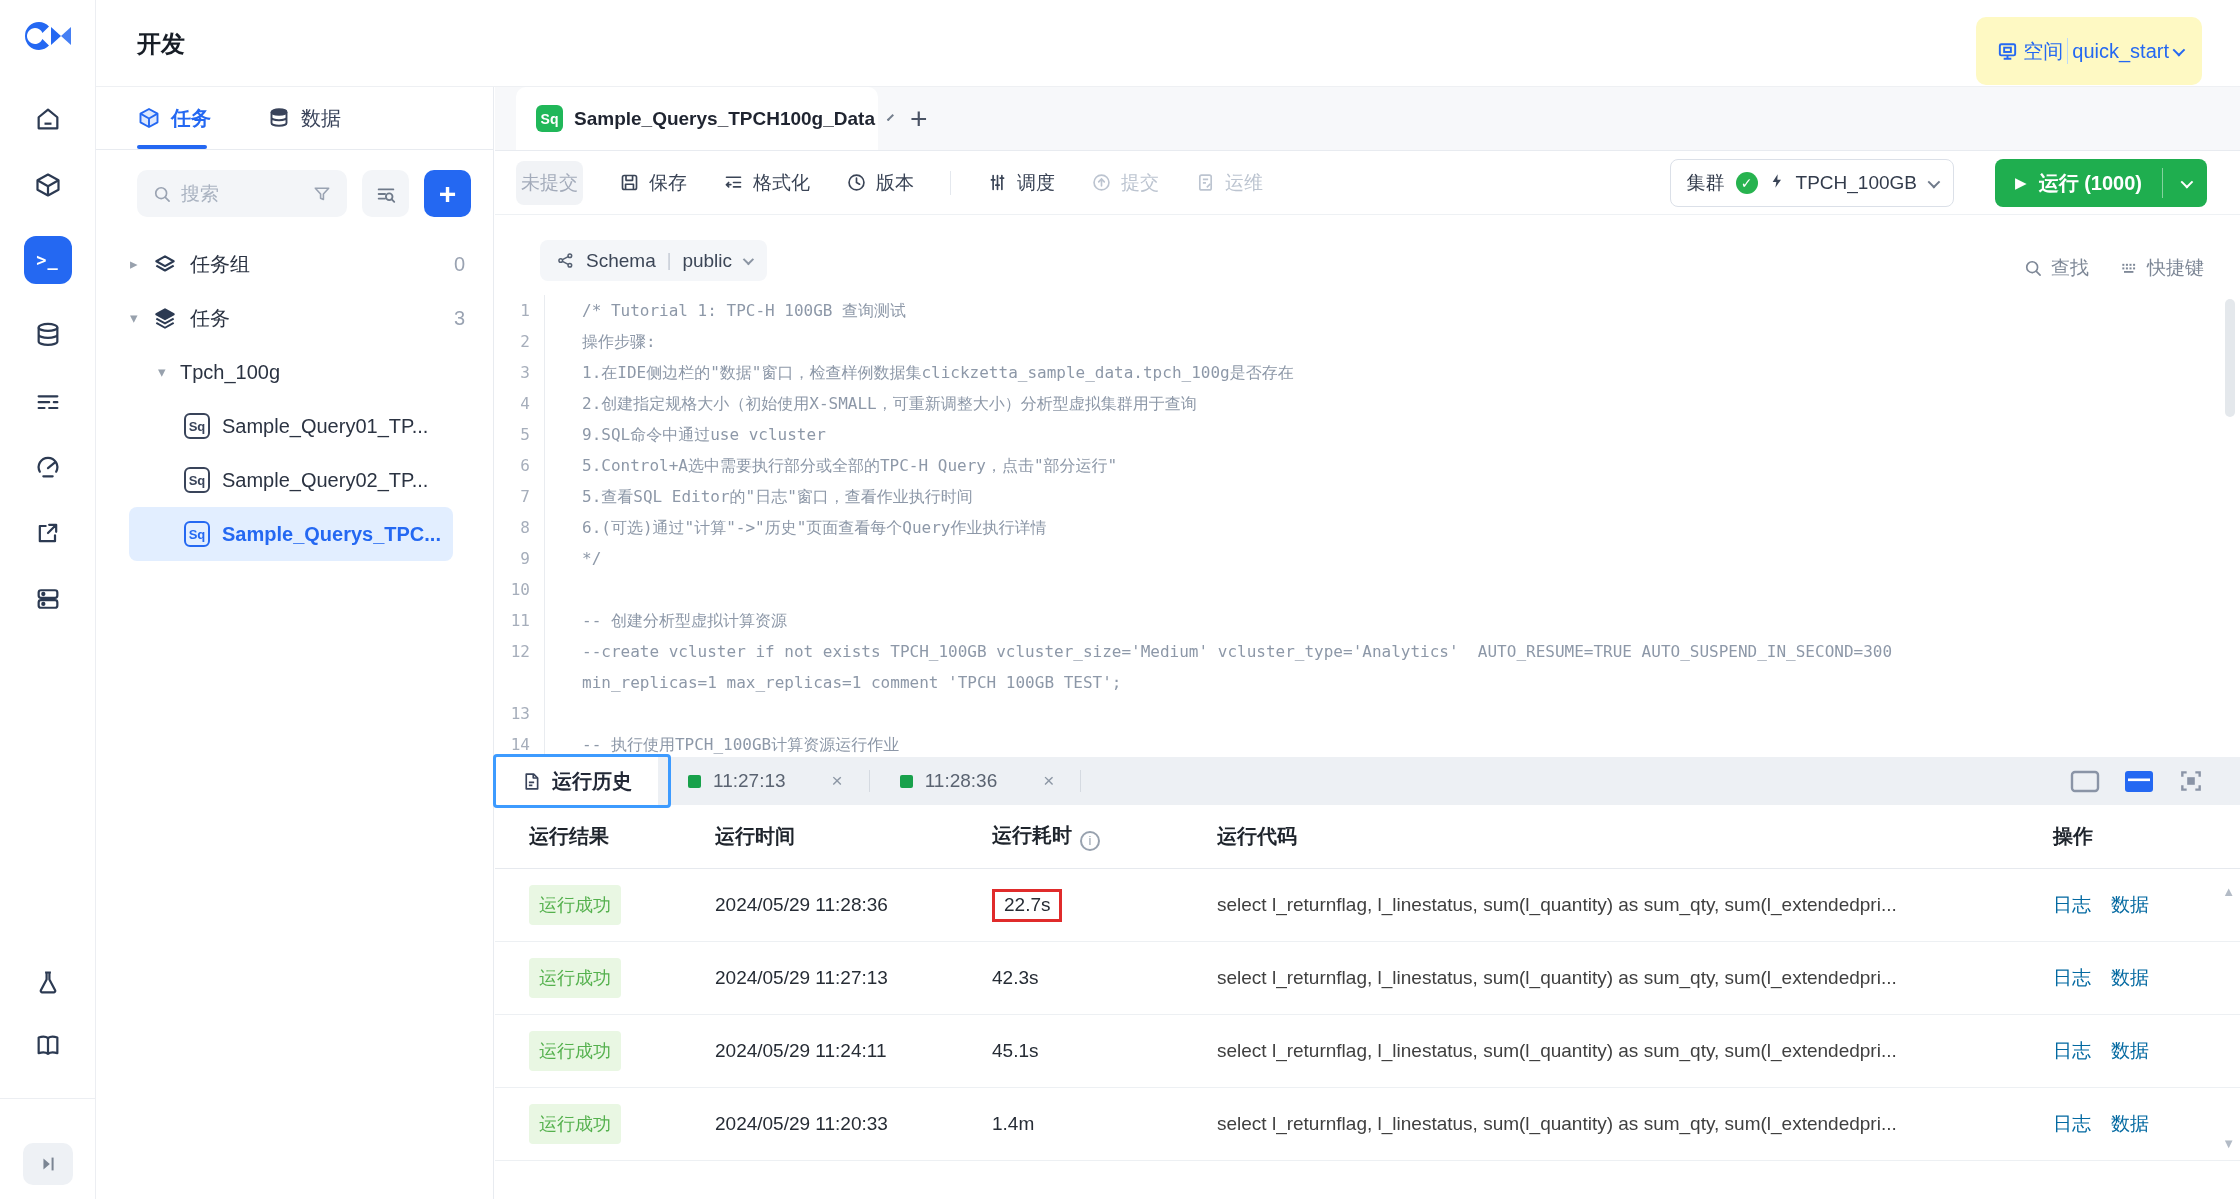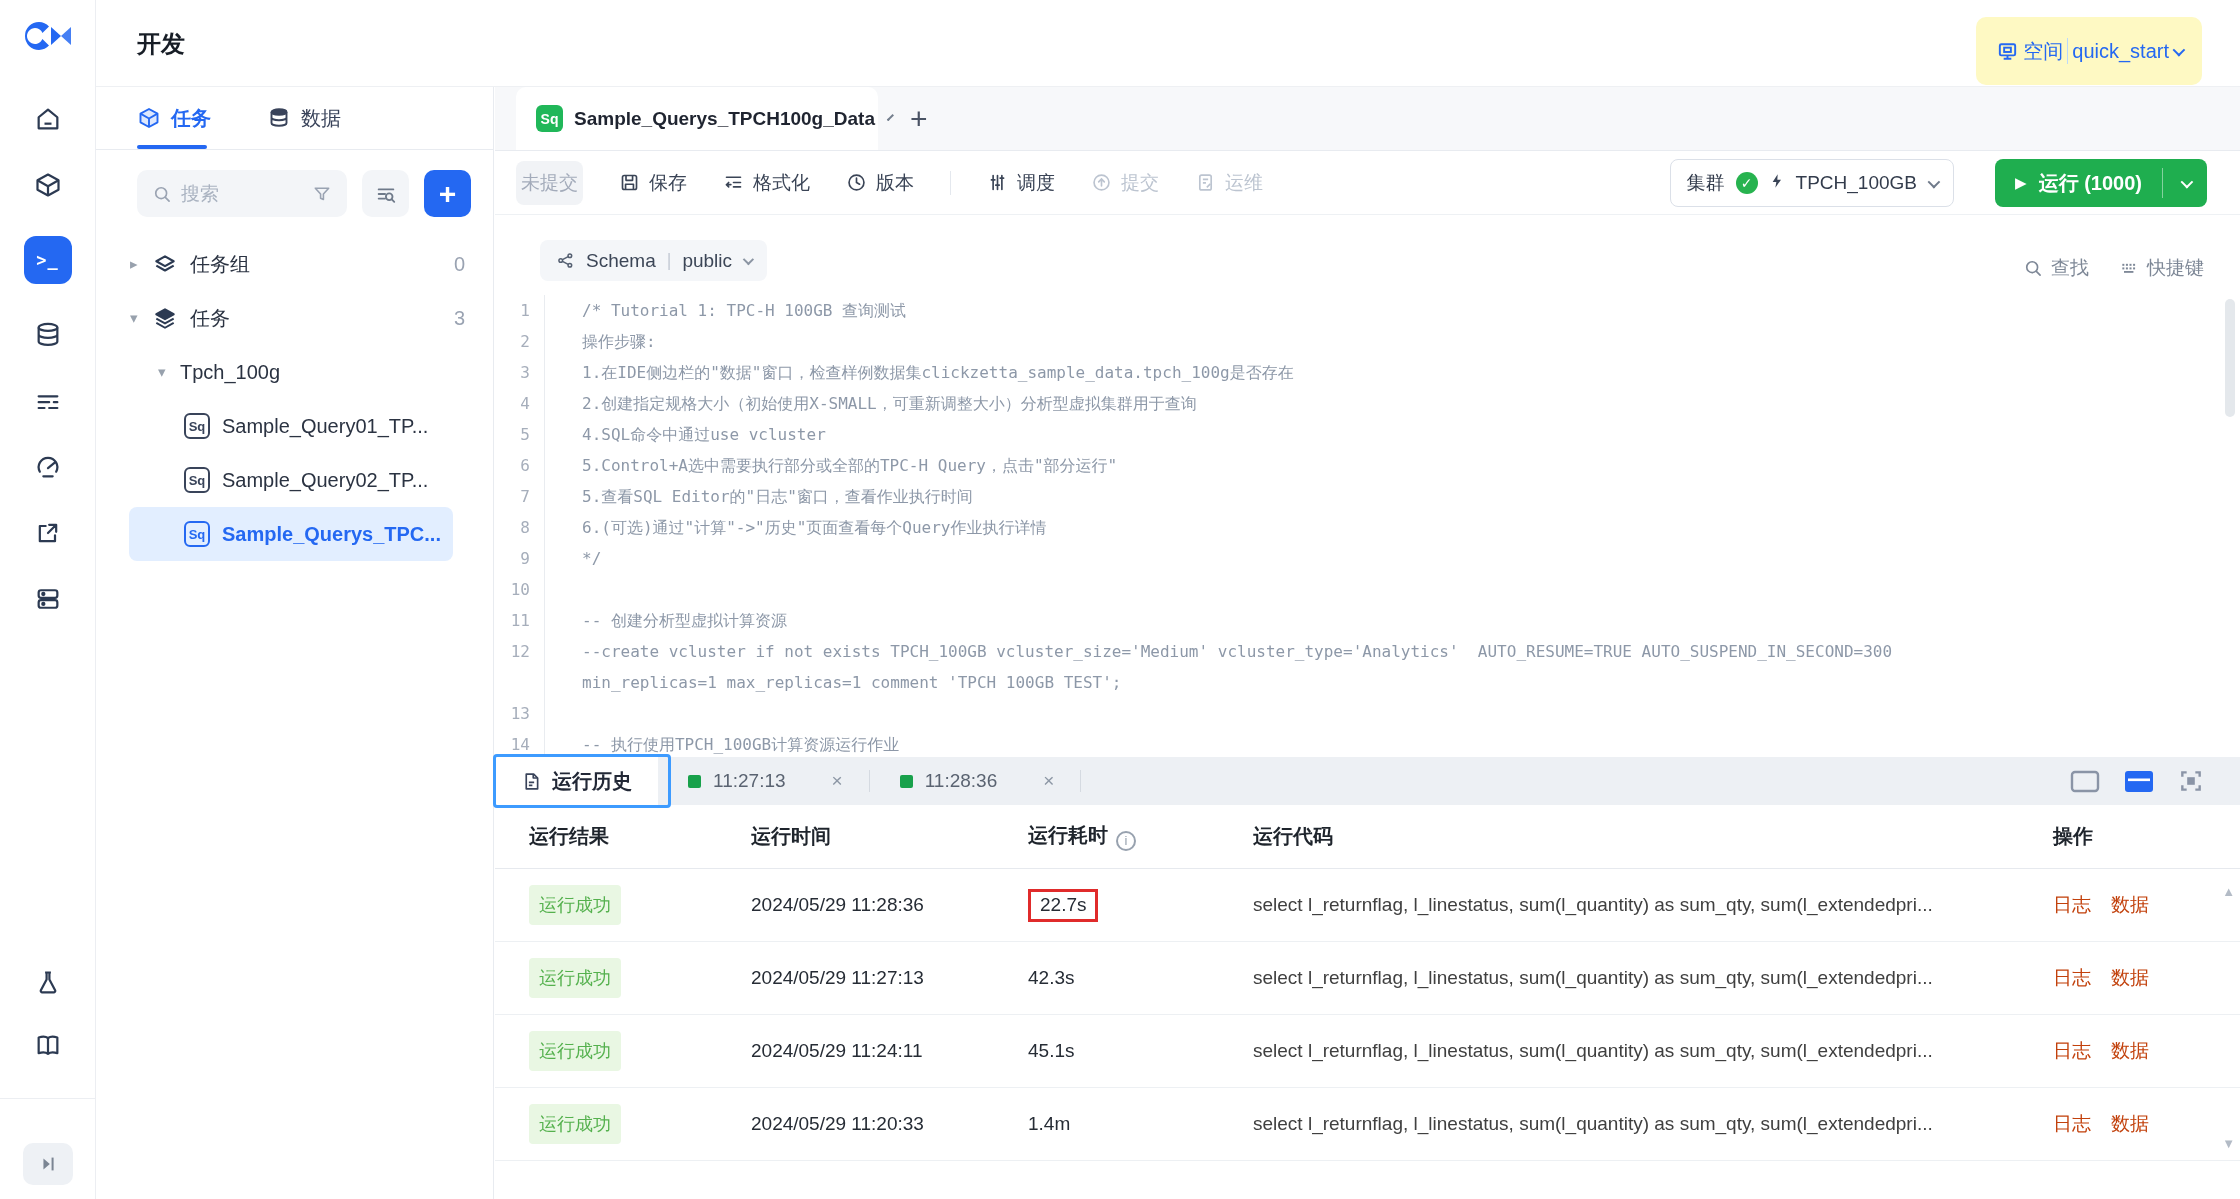--- a/index.html
+++ b/index.html
@@ -101,26 +101,26 @@
   .ptab-active svg{width:21px;height:21px;color:#39435a;}
   .blue-box{position:absolute;left:-2px;top:-3px;width:178px;height:54px;border:3px solid #3d9bff;border-radius:4px;pointer-events:none;z-index:3;}
   .ptime{display:flex;align-items:center;margin-left:30px;font-size:19px;color:#5a6371;cursor:pointer;}
   .gsq{width:13px;height:13px;background:#18a14b;border-radius:2px;margin-right:12px;}
   .pclose{margin-left:46px;color:#8d97a5;font-size:19px;cursor:pointer;}
   .pdiv{width:1px;height:22px;background:#d5dae1;margin-left:26px;}
   .picons{position:absolute;right:36px;display:flex;gap:24px;align-items:center;}
   .picons .pi{cursor:pointer;display:flex;}
 
   .thead{height:64px;display:flex;align-items:center;font-weight:bold;font-size:20px;color:#1e242c;border-bottom:1px solid #e6e9ee;padding:0 35px 0 34px;}
-  .c1{width:186px;}.c2{width:277px;margin-left:36px;}.c3{width:225px;}.c4{flex:1;min-width:0;}.c5{width:152px;}
+  .c1{width:186px;}.c2{width:277px;}.c3{width:225px;}.c4{flex:1;min-width:0;}.c5{width:152px;}
   .info-ic{display:inline-flex;width:20px;height:20px;border:2px solid #98a2af;border-radius:50%;color:#98a2af;font-size:13px;font-weight:normal;align-items:center;justify-content:center;margin-left:8px;vertical-align:-3px;cursor:pointer;}
   .rrow{height:73px;display:flex;align-items:center;border-bottom:1px solid #edf0f3;font-size:19px;color:#262c35;padding:0 35px 0 34px;}
   .okbadge{display:inline-block;background:#e9f7e3;color:#55b14e;font-size:18px;padding:8px 10px;border-radius:4px;}
   .codecell{white-space:nowrap;overflow:hidden;color:#404040;}
-  .acts{display:flex;gap:20px;color:#c2410c;}
+  .acts{display:flex;gap:20px;color:#0369a1;}
   .acts span{cursor:pointer;}
   .redbox{display:inline-block;border:3px solid #e02b2b;padding:2px 9px 3px 9px;}
   .sarrow{position:absolute;right:5px;color:#b3bbc6;font-size:13px;line-height:1;}
 </style>
 </head>
 <body>
 
 <div class="app">
 
   <aside class="rail">
@@ -425,21 +425,21 @@
       <div class="cl">
           <span class="ln">3</span>
           <span class="ct">1.在IDE侧边栏的"数据"窗口，检查样例数据集clickzetta_sample_data.tpch_100g是否存在</span>
         </div>
       <div class="cl">
           <span class="ln">4</span>
           <span class="ct">2.创建指定规格大小（初始使用X-SMALL，可重新调整大小）分析型虚拟集群用于查询</span>
         </div>
       <div class="cl">
           <span class="ln">5</span>
-          <span class="ct">4.SQL命令中通过use vcluster</span>
+          <span class="ct">9.SQL命令中通过use vcluster</span>
         </div>
       <div class="cl">
           <span class="ln">6</span>
           <span class="ct">5.Control+A选中需要执行部分或全部的TPC-H Query，点击"部分运行"</span>
         </div>
       <div class="cl">
           <span class="ln">7</span>
           <span class="ct">5.查看SQL Editor的"日志"窗口，查看作业执行时间</span>
         </div>
       <div class="cl">

